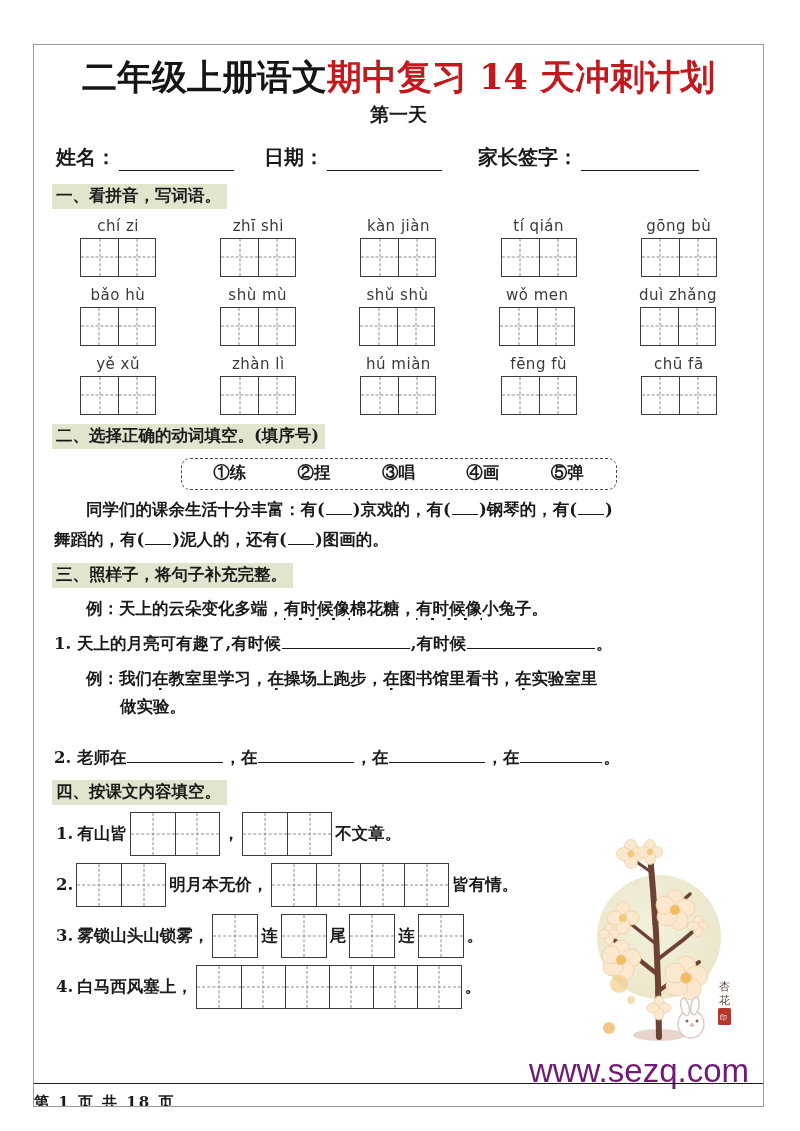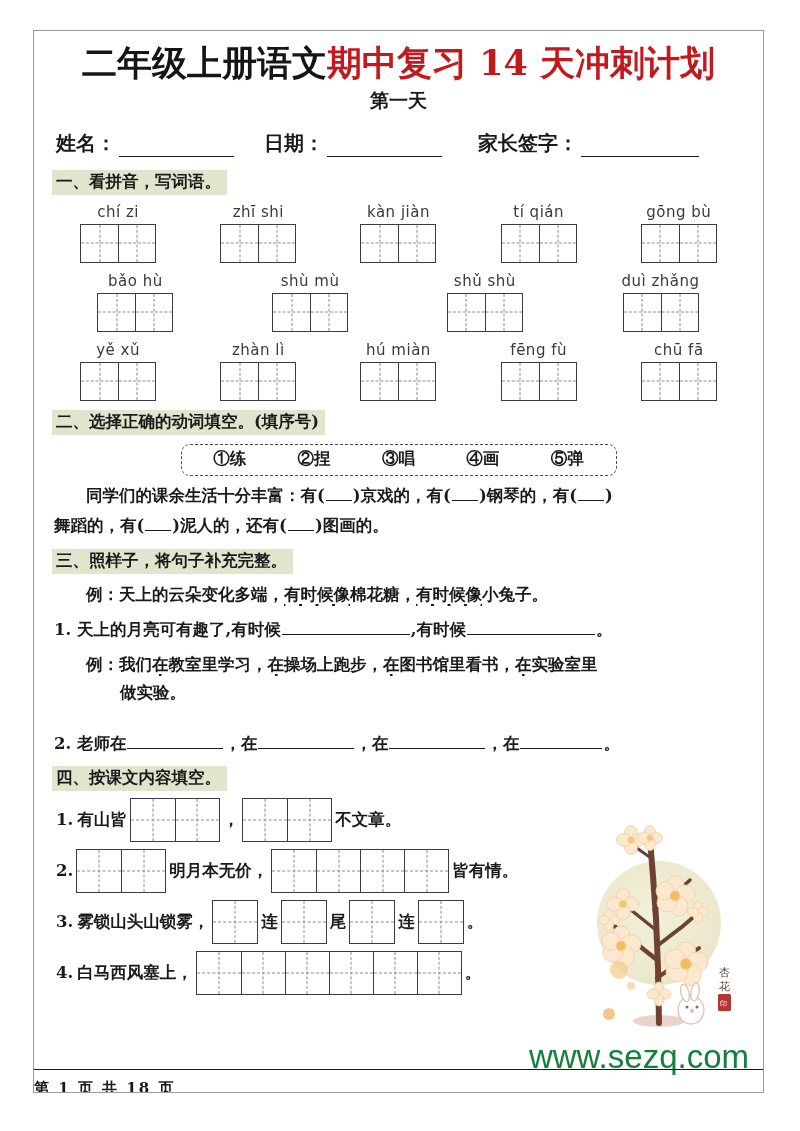--- a/index.html
+++ b/index.html
@@ -6,21 +6,21 @@
   body{
     width:800px;height:1131px;
     background:#ffffff;
     font-family:"Liberation Serif","DejaVu Serif",serif;
     color:#1a1a1a;
     overflow:hidden;
     position:relative;
   }
   .page{
     position:absolute;
-    left:33px;top:30px;
+    left:33px;top:44px;
     width:731px;height:1063px;
     border:1px solid #9a9a9a;
     box-sizing:border-box;
     background:#fff;
     overflow:hidden;
   }
   .inner{position:relative;width:100%;height:100%;}
 
   
   .title{
@@ -183,21 +183,21 @@
     position:absolute;
     right:8px;bottom:54px;
     width:168px;height:232px;
     pointer-events:none;
   }
   .watermark{
     position:absolute;
     right:14px;bottom:28px;
     font-family:"Liberation Sans","DejaVu Sans",sans-serif;
     font-size:33px;
-    color:#15803d;
+    color:#701a75;
     letter-spacing:0px;
     white-space:nowrap;
   }
 
   
   .footsep{
     position:absolute;
     left:0;right:0;bottom:34px;
     border-top:1.4px solid #1a1a1a;
   }
@@ -288,20 +288,27 @@
             </div>
             <div class="py-cell">
               <div class="py-text">shù mù</div>
               <div class="tzg">
                 <div class="cell"></div>
                 <div class="cell"></div>
               </div>
             </div>
             <div class="py-cell">
               <div class="py-text">shǔ shù</div>
+              <div class="tzg">
+                <div class="cell"></div>
+                <div class="cell"></div>
+              </div>
+            </div>
+            <div class="py-cell">
+              <div class="py-text">wǒ men</div>
               <div class="tzg">
                 <div class="cell"></div>
                 <div class="cell"></div>
               </div>
             </div>
             <div class="py-cell">
               <div class="py-text">duì zhǎng</div>
               <div class="tzg">
                 <div class="cell"></div>
                 <div class="cell"></div>

